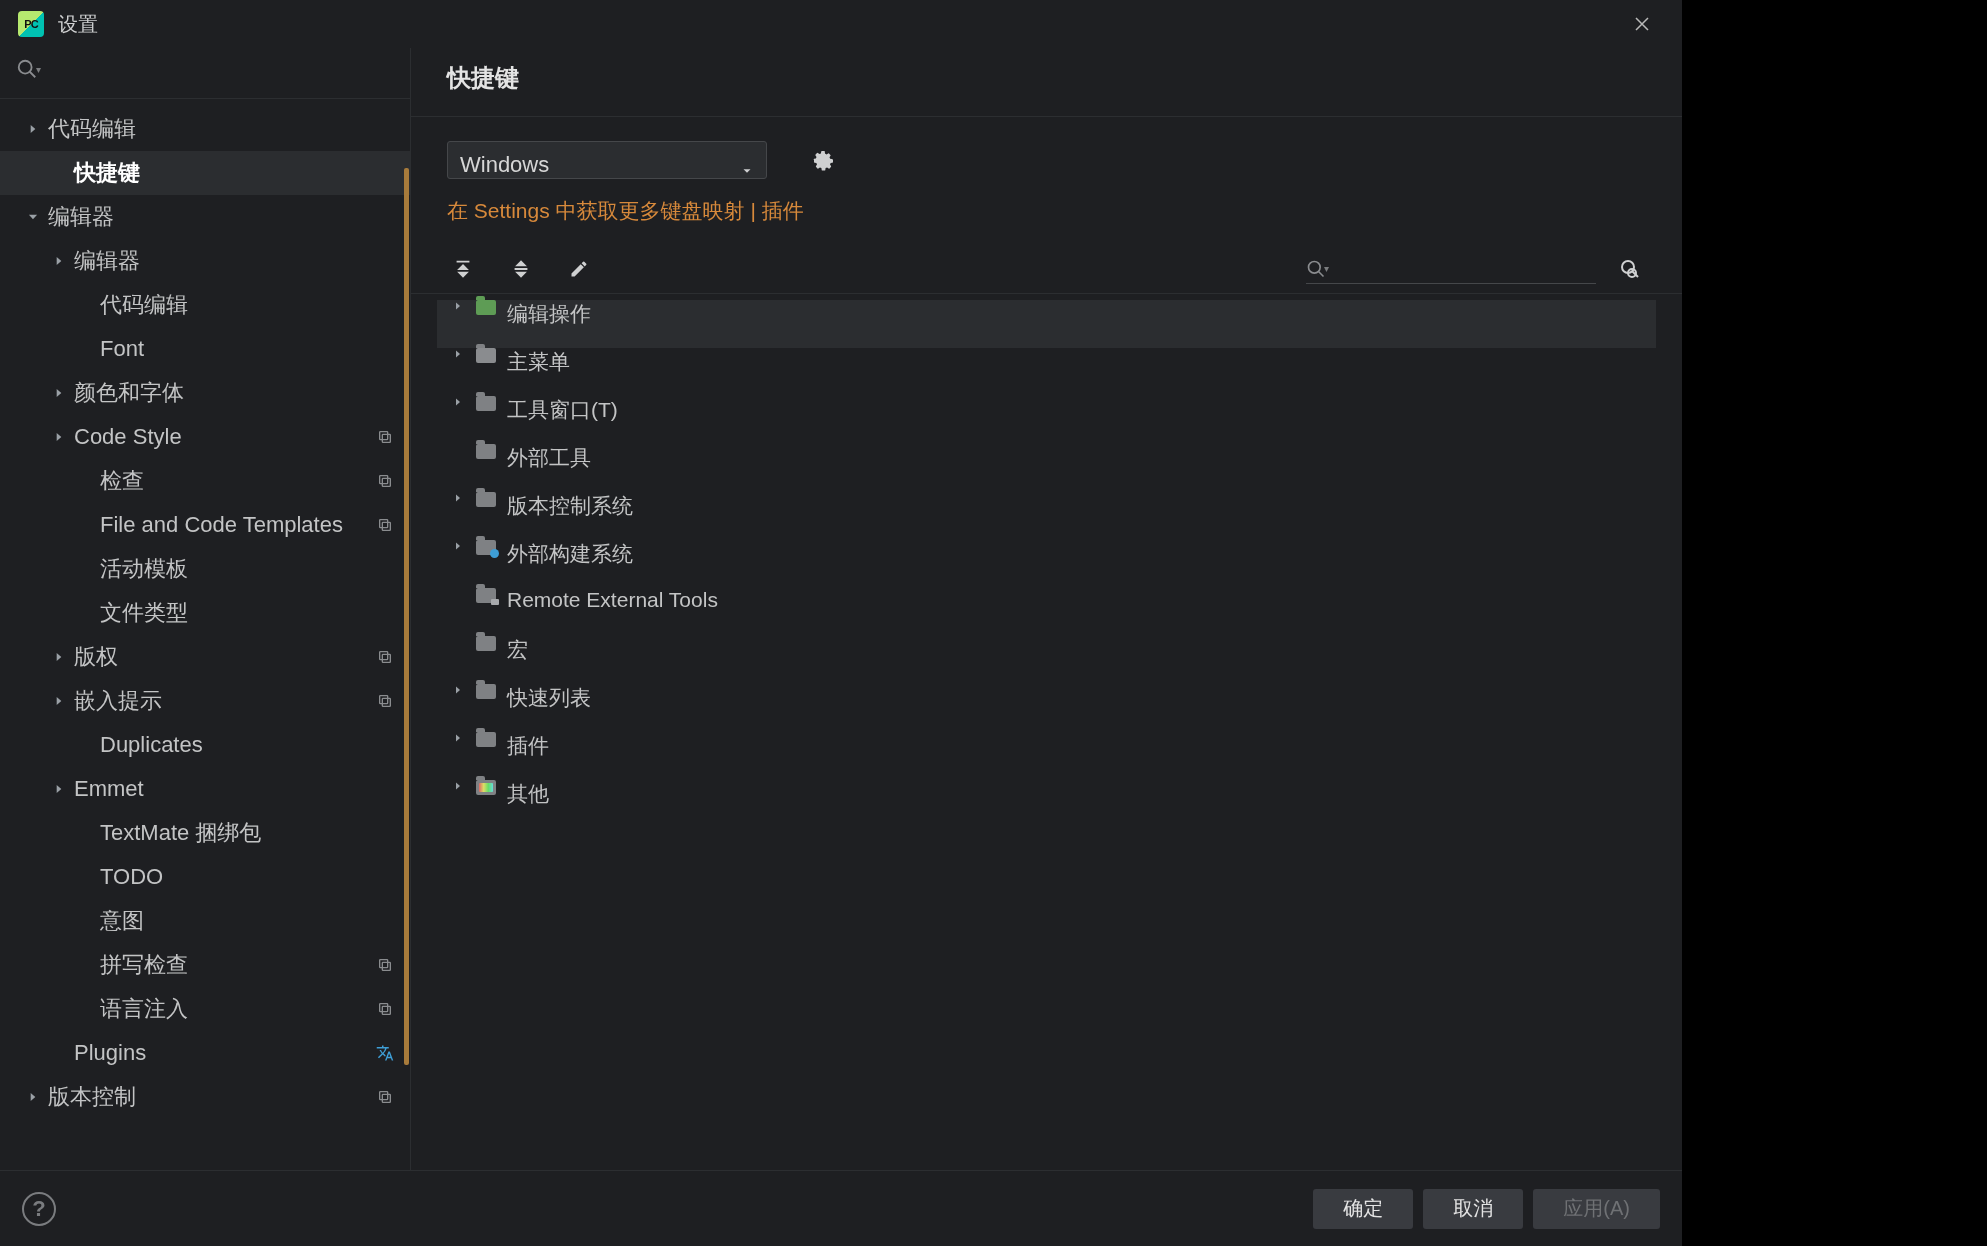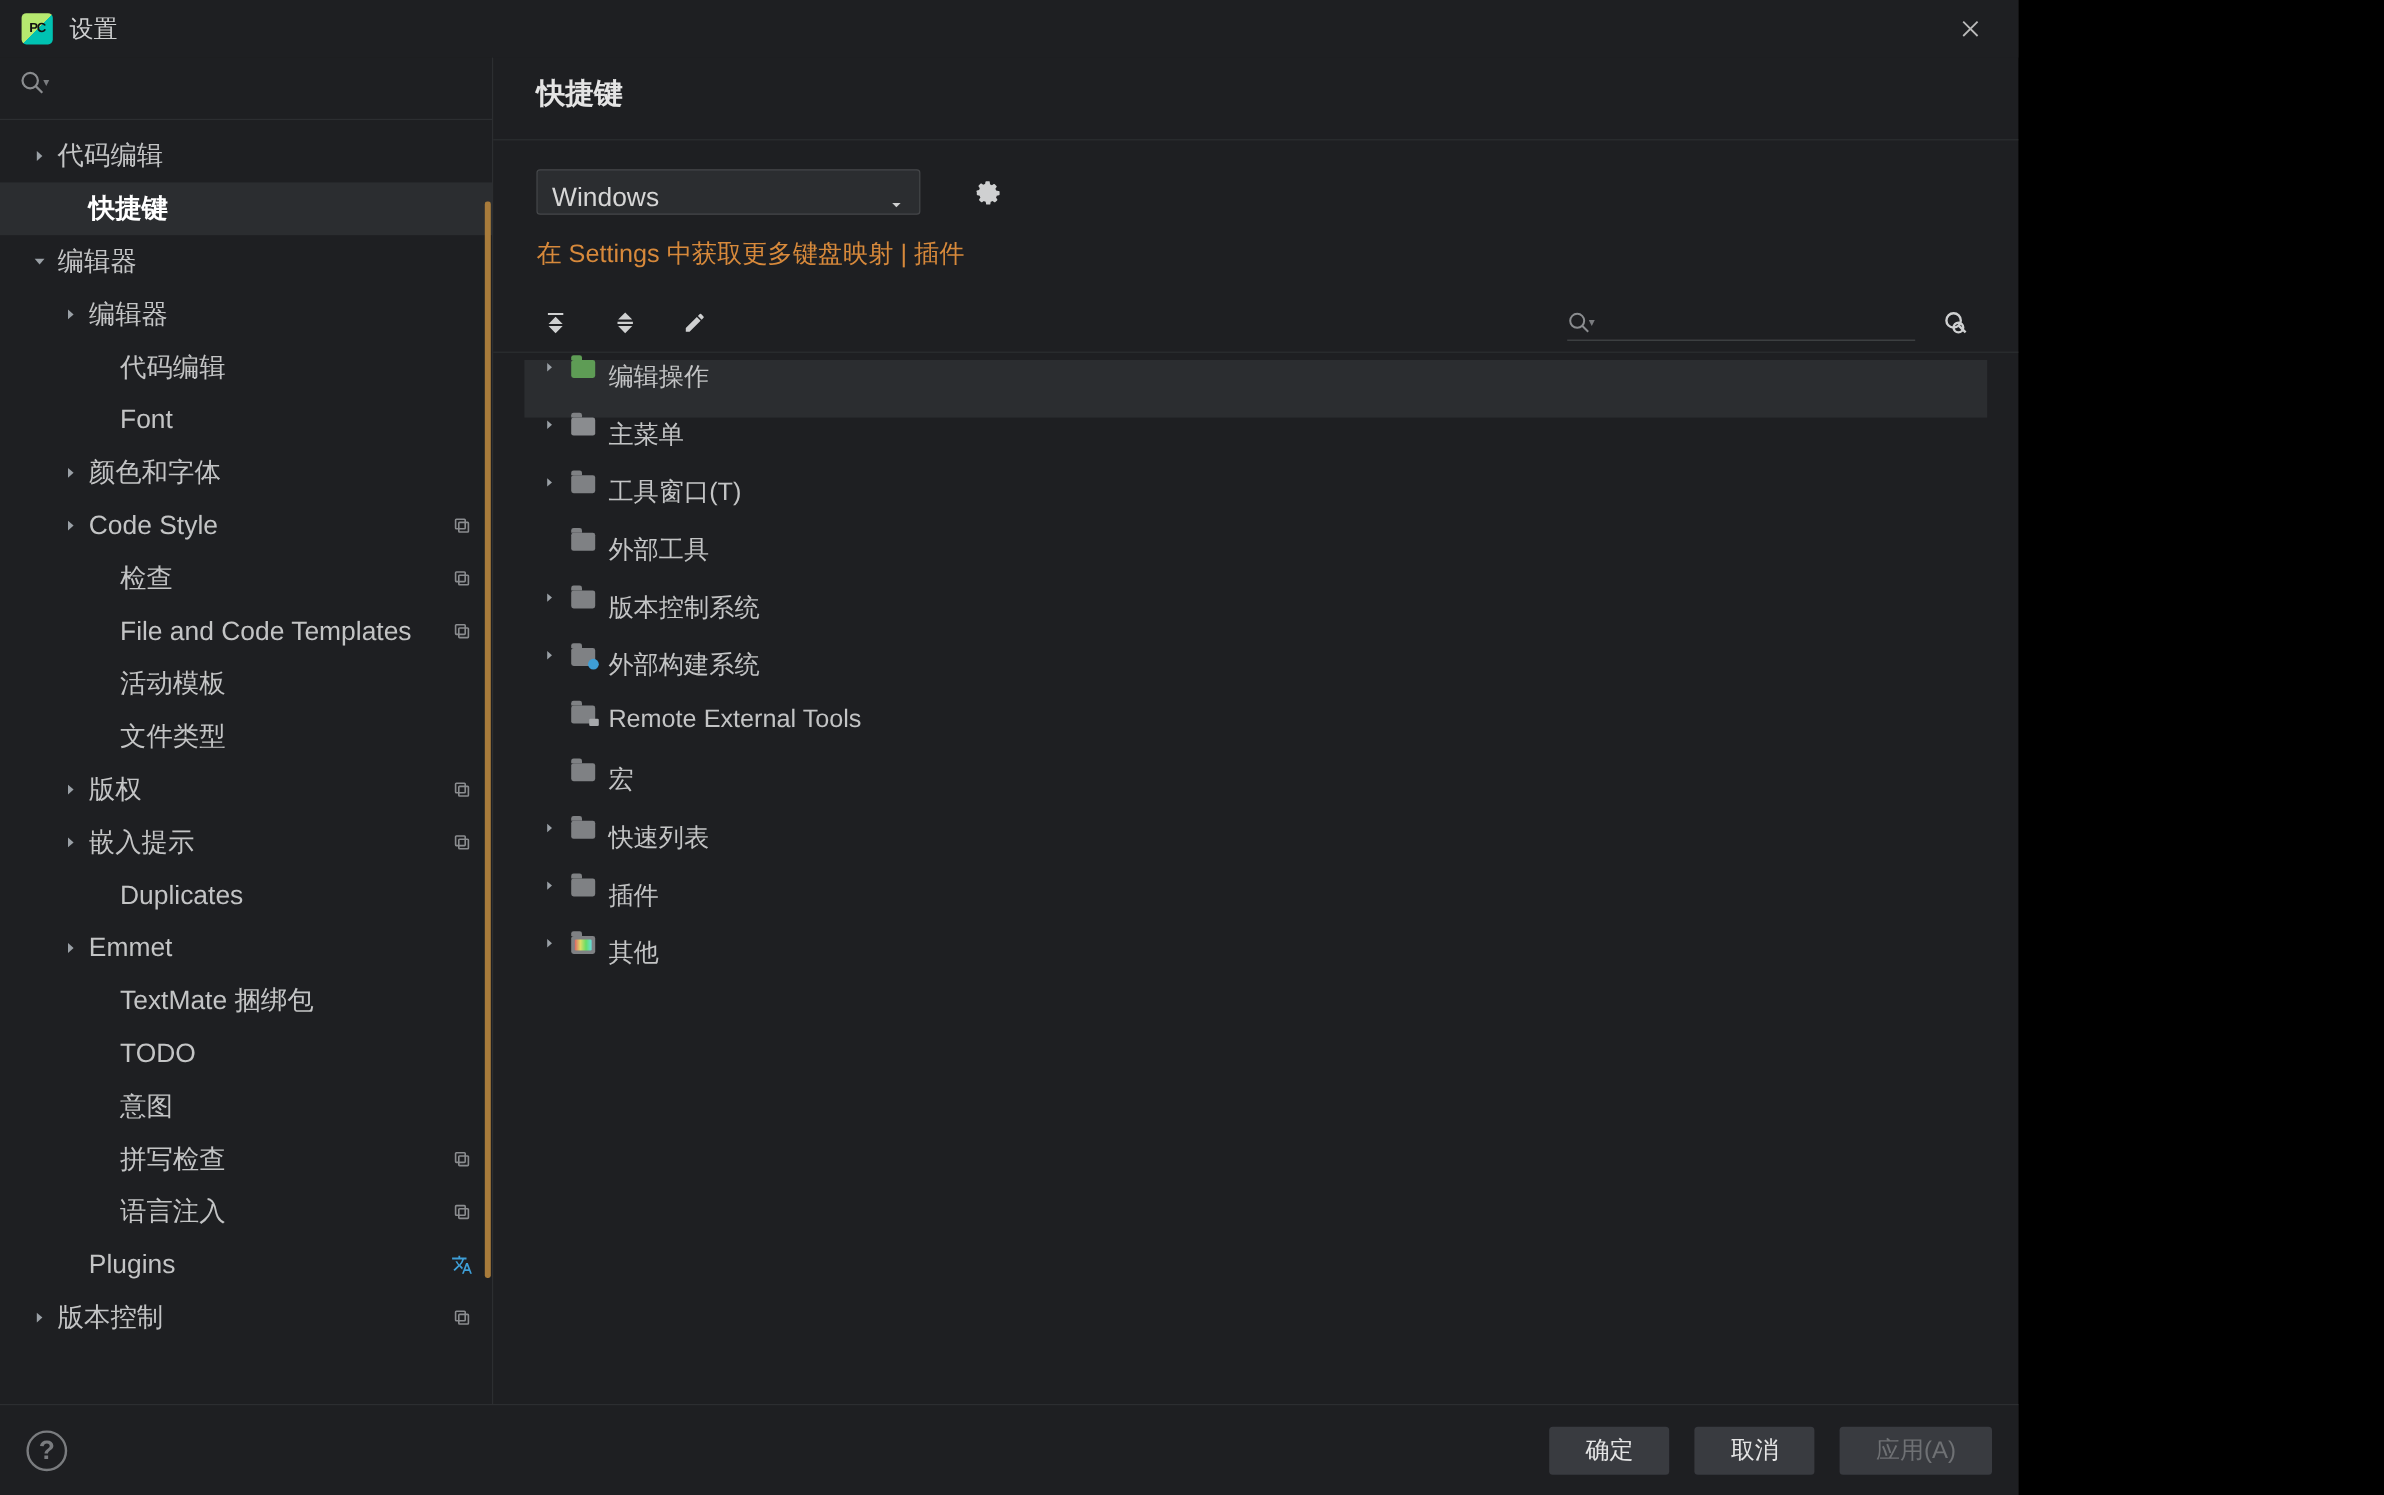--- a/index.html
+++ b/index.html
@@ -46,21 +46,21 @@
 .folder:before{content:"";position:absolute;top:-4px;left:0;width:9px;height:4px;background:#7f8184;border-radius:2px 2px 0 0}
 .folder.acc:after{content:"";position:absolute;right:-3px;bottom:-3px;width:9px;height:9px;background:#3e9ed6;border-radius:50%}
 .folder.grn{background:#5e9c55}
 .folder.grn:before{background:#5e9c55}
 .folder.col:after{content:"";position:absolute;inset:3px;background:linear-gradient(90deg,#d66,#dd6,#6d6,#6dd);border-radius:1px}
 .folder.rem{}
 .folder.rem:after{content:"";position:absolute;right:-3px;bottom:-2px;width:8px;height:6px;background:#a7a9ac;border-radius:1px}
 .folder.menubar{background:#8a8c8f}
 .footer{height:76px;background:#1e1f22;border-top:1px solid #2c2e31;display:flex;align-items:center;padding:0 22px}
 .help{width:34px;height:34px;border-radius:50%;border:2px solid #7a7c7f;color:#7a7c7f;display:flex;align-items:center;justify-content:center;font-size:22px;font-weight:600;cursor:pointer}
-.btns{margin-left:auto;display:flex;gap:21px}
+.btns{margin-left:auto;display:flex;gap:10px}
 .btn{height:40px;padding:0 30px;background:#393b40;color:#e4e4e4;font-size:20px;border-radius:3px;display:flex;align-items:center;cursor:pointer}
 .btn.disabled{color:#6f7174;cursor:default}
 svg{display:block}
 </style>
 </head>
 <body>
 
 <div class="window" style="transform: scale(1);">
   <div class="titlebar">
     <span class="app-icon"></span>

